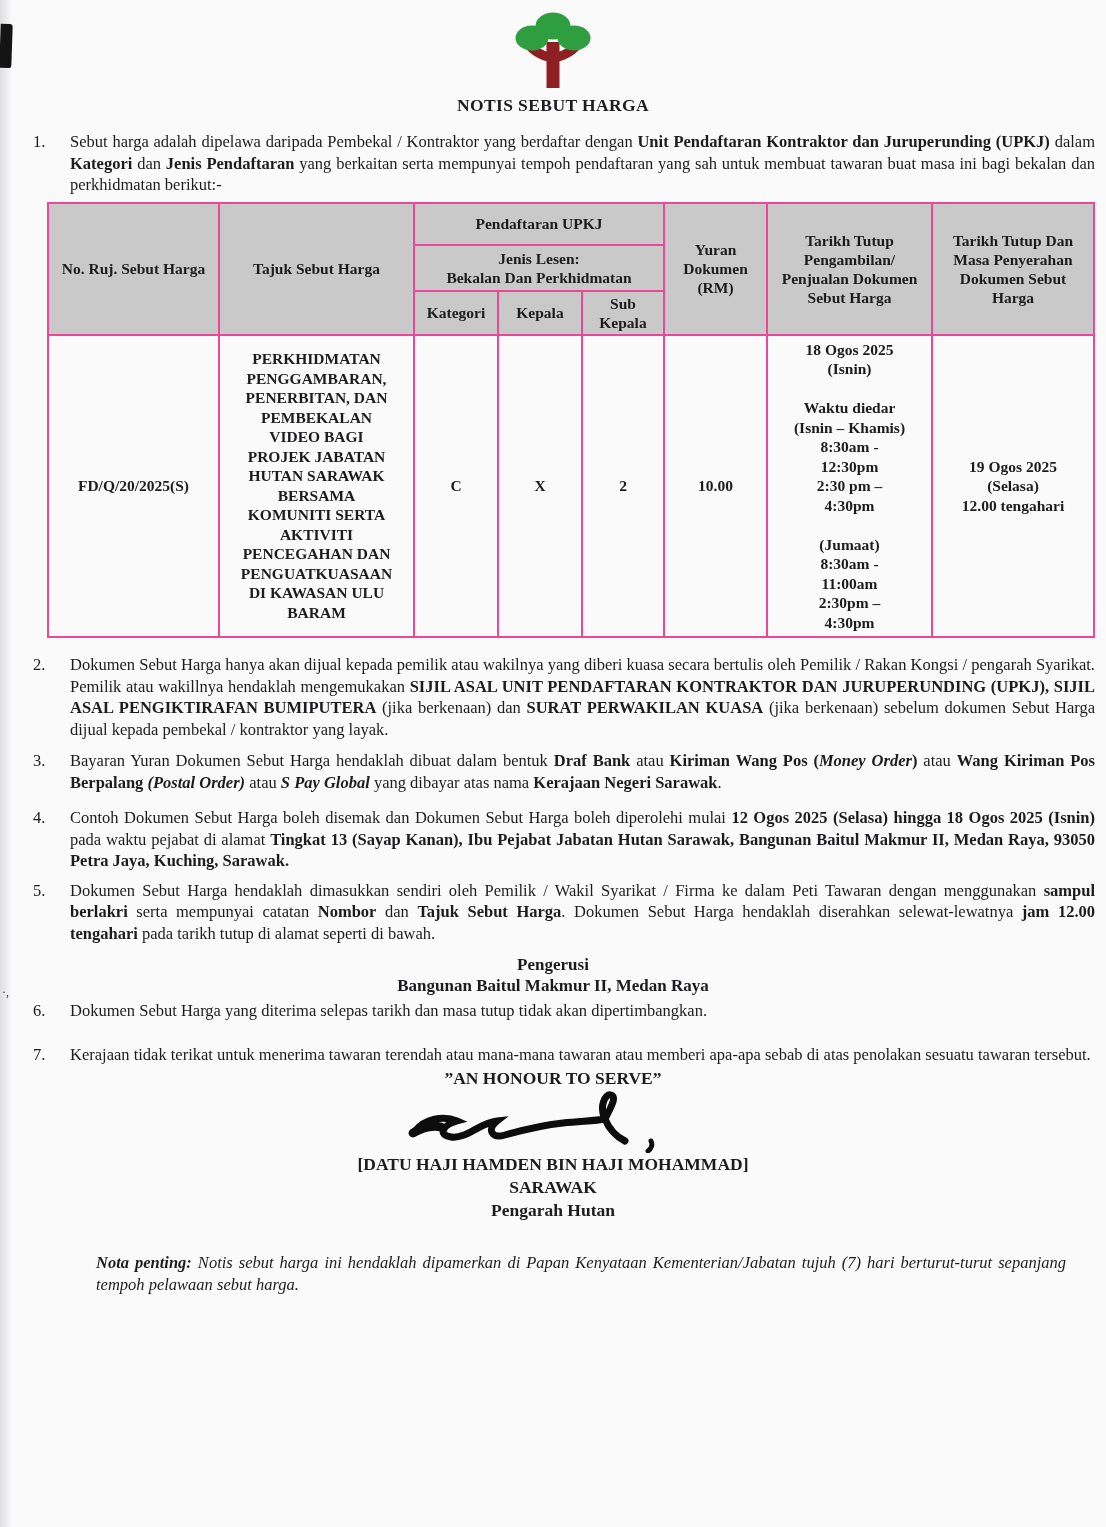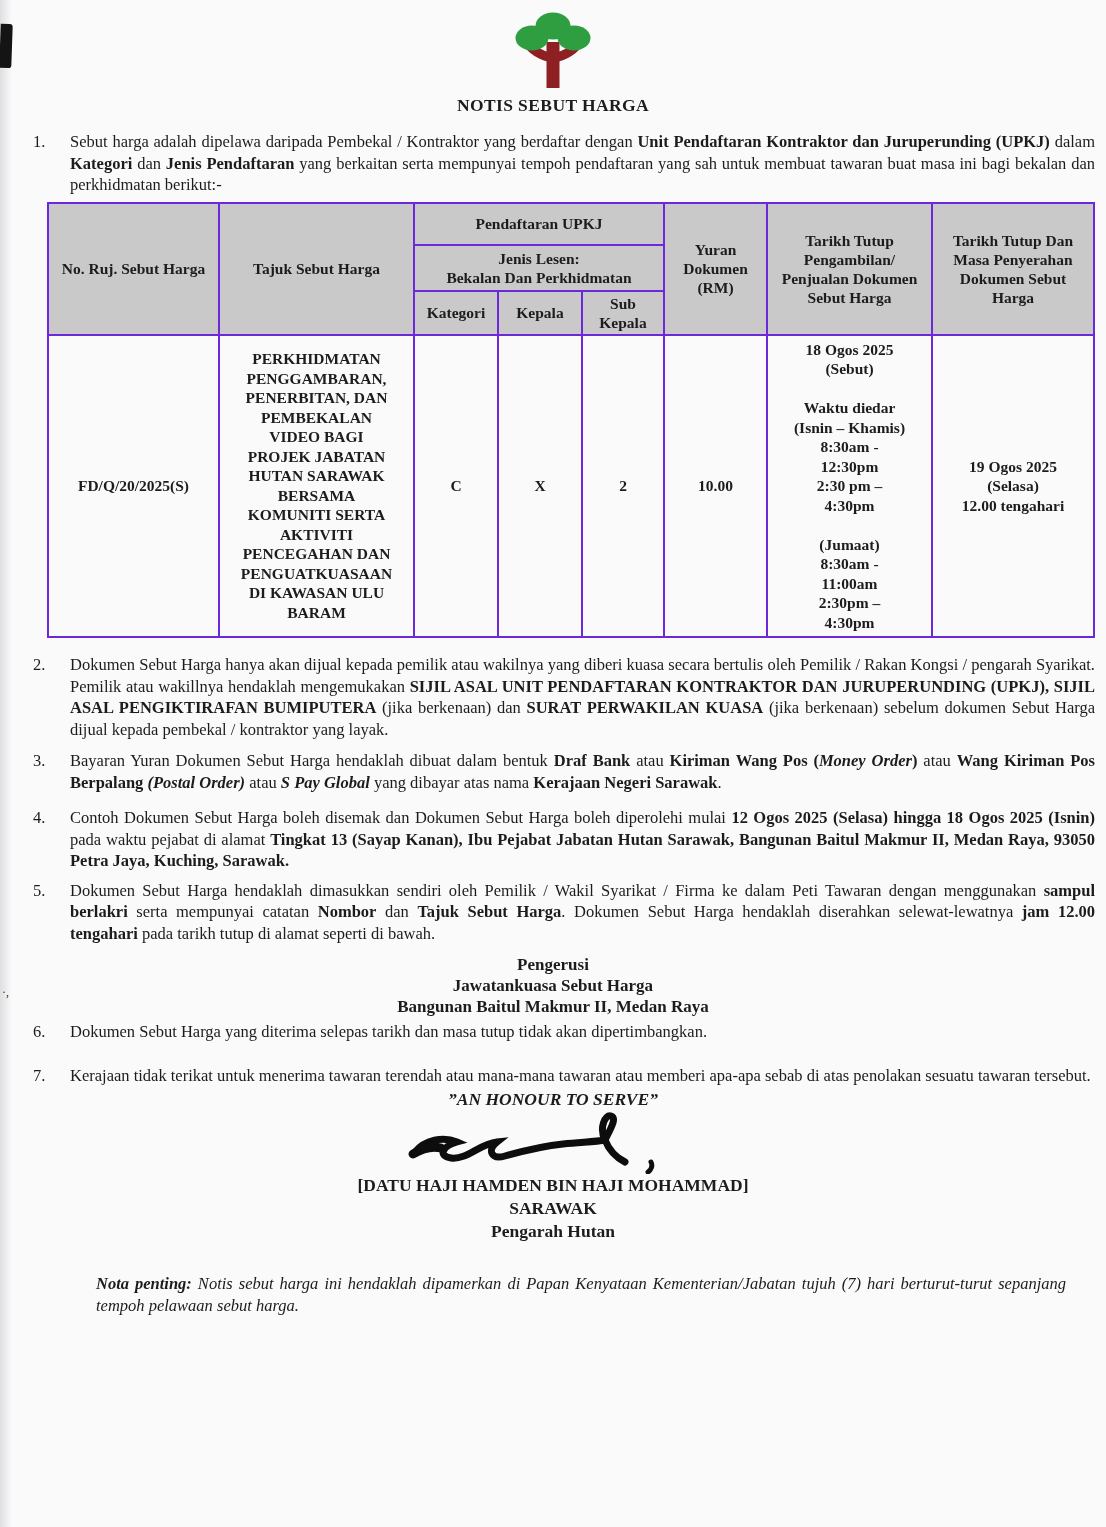--- a/index.html
+++ b/index.html
@@ -18,34 +18,34 @@
   .logo{display:block;margin:0 auto 4px auto;}
   .title{font-weight:bold;font-size:17.5px;line-height:19px;letter-spacing:.4px;}
 
   .para{display:flex;padding:0 11px 0 33px;}
   .para .num{width:37px;flex:none;font-size:16.5px;line-height:21.5px;}
   .para .ptxt{flex:1;font-size:16.5px;line-height:21.5px;text-align:justify;}
   .b{font-weight:bold;}
   .i{font-style:italic;}
 
   .qtable{border-collapse:collapse;table-layout:fixed;width:1046px;margin:6px 0 0 47px;}
-  .qtable th,.qtable td{border:2px solid #6d28d9;overflow:hidden;}
+  .qtable th,.qtable td{border:2px solid #ec4899;overflow:hidden;}
   .qtable thead th{background:#c9c9c9;font-weight:bold;font-size:15.5px;line-height:19px;
     text-align:center;vertical-align:middle;padding:2px 4px;}
   .qtable tbody td{font-weight:bold;font-size:15.5px;line-height:19.5px;text-align:center;
     vertical-align:middle;padding:4px 3px;background:#fafafb;}
   .row-h{height:290px;}
   .cell-lines div{min-height:19px;}
   .no-ruj{font-size:16px;}
   .yuran-cell{font-size:16px;}
   .penyerahan{font-size:16.5px;line-height:22px;}
 
   .address{ text-align:center;font-weight:bold;font-size:17px;line-height:21px;margin-top:10px;}
   .motto1{text-align:center;font-weight:bold;font-size:18px;word-spacing:9px;margin-top:12px;}
-  .motto2{text-align:center;font-weight:bold;font-style:italic;font-size:17.5px;margin-top:3px;}
+  .motto2{text-align:center;font-weight:bold;font-size:17.5px;margin-top:3px;}
   .sigwrap{text-align:center;margin-top:2px;}
   .name-block{text-align:center;font-weight:bold;font-size:17.5px;line-height:23px;margin-top:-4px;}
   .date-row{margin:26px 0 0 65px;font-size:18px;display:flex;align-items:center;}
   .stamp{margin-left:38px;font-family:"Liberation Sans","DejaVu Sans",sans-serif;
     font-weight:bold;font-size:25px;color:#2444c4;letter-spacing:4px;word-spacing:12px;}
   .nota{margin:30px 40px 0 96px;font-size:16.5px;line-height:22px;text-align:justify;}
 </style>
 </head>
 <body>
 
@@ -121,21 +121,21 @@
             <div>PENGUATKUASAAN</div>
             <div>DI KAWASAN ULU</div>
             <div>BARAM</div>
           </td>
         <td>C</td>
         <td>X</td>
         <td>2</td>
         <td class="yuran-cell">10.00</td>
         <td class="cell-lines">
             <div>18 Ogos 2025</div>
-            <div>(Sebut)</div>
+            <div>(Isnin)</div>
             <div>&nbsp;</div>
             <div>Waktu diedar</div>
             <div>(Isnin – Khamis)</div>
             <div>8:30am -</div>
             <div>12:30pm</div>
             <div>2:30 pm –</div>
             <div>4:30pm</div>
             <div>&nbsp;</div>
             <div>(Jumaat)</div>
             <div>8:30am -</div>
@@ -167,21 +167,20 @@
     <div class="ptxt"><span>Contoh Dokumen Sebut Harga boleh disemak dan Dokumen Sebut Harga boleh diperolehi mulai </span><span class="b">12 Ogos 2025 (Selasa) hingga 18 Ogos 2025 (Isnin)</span><span> pada waktu pejabat di alamat </span><span class="b">Tingkat 13 (Sayap Kanan), Ibu Pejabat Jabatan Hutan Sarawak, Bangunan Baitul Makmur II, Medan Raya, 93050 Petra Jaya, Kuching, Sarawak.</span></div>
   </div>
 
   <div class="para" style="margin-top:8px">
     <div class="num">5.</div>
     <div class="ptxt"><span>Dokumen Sebut Harga hendaklah dimasukkan sendiri oleh Pemilik / Wakil Syarikat / Firma ke dalam Peti Tawaran dengan menggunakan </span><span class="b">sampul berlakri</span><span> serta mempunyai catatan </span><span class="b">Nombor</span><span> dan </span><span class="b">Tajuk Sebut Harga</span><span>. Dokumen Sebut Harga hendaklah diserahkan selewat-lewatnya </span><span class="b">jam 12.00 tengahari</span><span> pada tarikh tutup di alamat seperti di bawah.</span></div>
   </div>
 
   <div class="address">
       <div>Pengerusi</div>
-      <div>Jawatankuasa Sebut Harga</div>
       <div>Bangunan Baitul Makmur II, Medan Raya</div>
     </div>
 
   <div class="para" style="margin-top:4px">
     <div class="num">6.</div>
     <div class="ptxt"><span>Dokumen Sebut Harga yang diterima selepas tarikh dan masa tutup tidak akan dipertimbangkan.</span></div>
   </div>
 
   <div class="para" style="margin-top:22px">
     <div class="num">7.</div>

